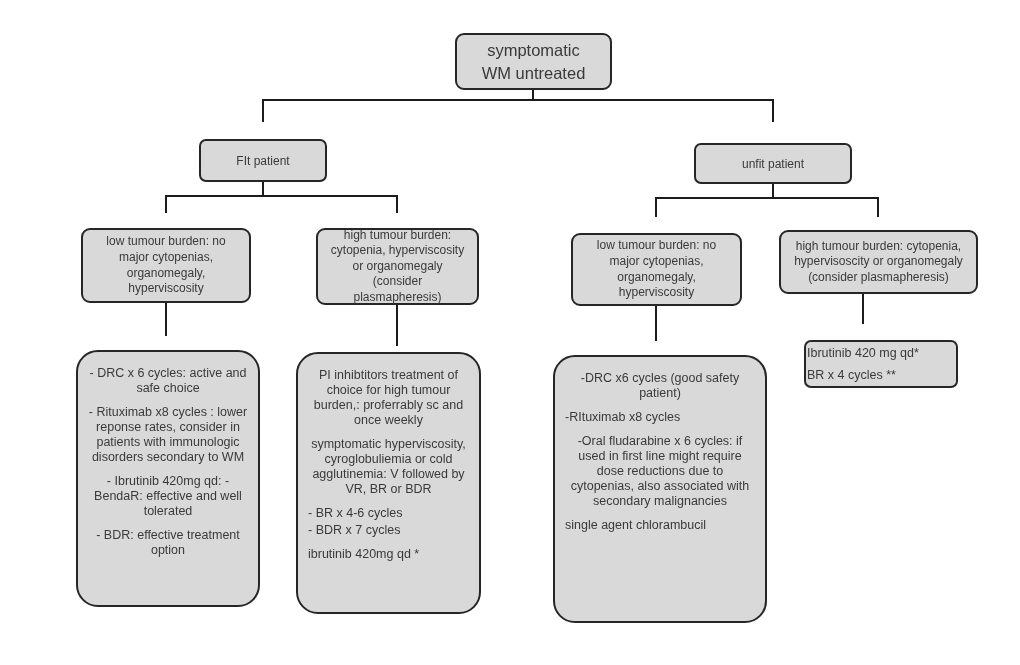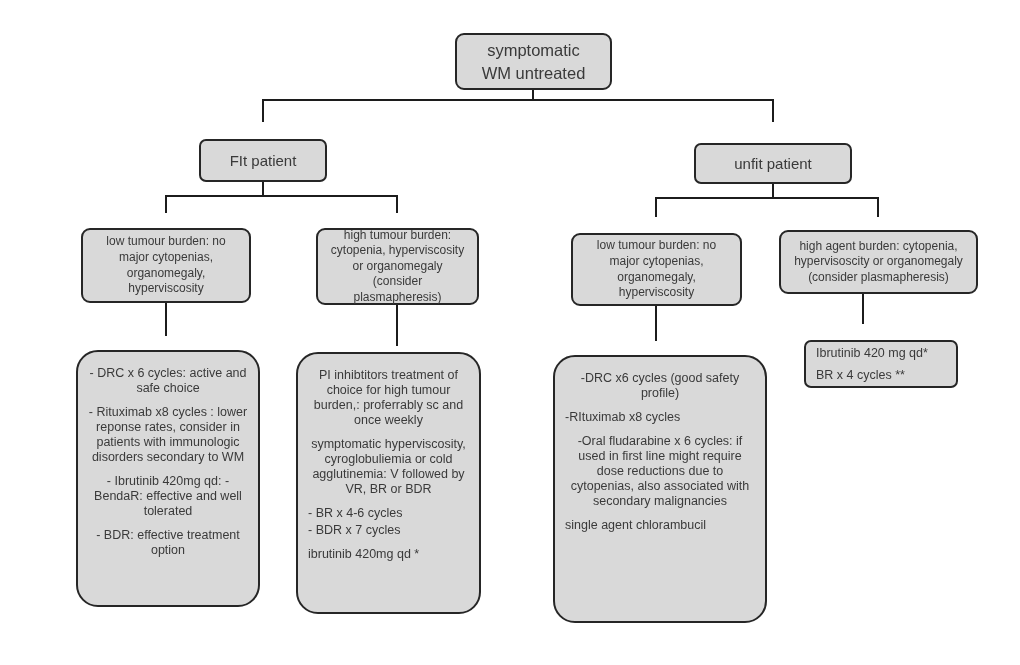--- a/index.html
+++ b/index.html
@@ -24,21 +24,21 @@
     justify-content: center;
     text-align: center;
   }
   .node.title {
     font-size: 16.5px;
     line-height: 1.35;
     border-width: 2.5px;
     font-weight: 400;
   }
   .node.patient {
-    font-size: 15px;
+    font-size: 12px;
     border-width: 2.5px;
     border-radius: 7px;
   }
   .node.mid {
     font-size: 12px;
     line-height: 1.3;
     padding: 0 12px;
   }
   .node.leaf {
     border-radius: 22px;
@@ -47,21 +47,21 @@
     text-align: center;
     padding: 14px 10px;
     font-size: 12.5px;
     line-height: 1.2;
   }
   .node.leaf-sm {
     border-radius: 7px;
     align-items: flex-start;
     justify-content: center;
     text-align: left;
-    padding: 6px 10px;
+    padding: 6px 1px;
     font-size: 12.5px;
     line-height: 1.2;
   }
   .leaf p, .leaf-sm p { margin: 0; }
   .leaf p + p { margin-top: 9px; }
   .leaf-sm p + p { margin-top: 7px; }
   .leaf p.tight { margin-top: 2px; }
   .line {
     position: absolute;
     background: #1c1c1c;
@@ -107,40 +107,40 @@
   <div class="node mid" style="left:81px;top:228px;width:170px;height:75px">
     <div>low tumour burden: no major cytopenias, organomegaly, hyperviscosity</div>
   </div>
   <div class="node mid" style="left:316px;top:228px;width:163px;height:77px">
     <div>high tumour burden: cytopenia, hyperviscosity or organomegaly (consider plasmapheresis)</div>
   </div>
   <div class="node mid" style="left:571px;top:233px;width:171px;height:73px">
     <div>low tumour burden: no major cytopenias, organomegaly, hyperviscosity</div>
   </div>
   <div class="node mid" style="left:779px;top:230px;width:199px;height:64px">
-    <div>high agent burden: cytopenia, hypervisoscity or organomegaly (consider plasmapheresis)</div>
+    <div>high tumour burden: cytopenia, hypervisoscity or organomegaly (consider plasmapheresis)</div>
   </div>
 
   <div class="node leaf" style="left:76px;top:350px;width:184px;height:257px">
     <p>- DRC x 6 cycles: active and safe choice</p>
     <p>- Rituximab x8 cycles : lower reponse rates, consider in patients with immunologic disorders secondary to WM</p>
     <p>- Ibrutinib 420mg qd: - BendaR: effective and well tolerated</p>
     <p>- BDR: effective treatment option</p>
   </div>
 
   <div class="node leaf" style="left:296px;top:352px;width:185px;height:262px">
     <p>PI inhibtitors treatment of choice for high tumour burden,: proferrably sc and once weekly</p>
     <p>symptomatic hyperviscosity, cyroglobuliemia or cold agglutinemia: V followed by VR, BR or BDR</p>
     <p>- BR x 4-6 cycles</p>
     <p class="tight">- BDR x 7 cycles</p>
     <p>ibrutinib 420mg qd *</p>
   </div>
 
   <div class="node leaf" style="left:553px;top:355px;width:214px;height:268px">
-    <p>-DRC x6 cycles (good safety profile)</p>
+    <p>-DRC x6 cycles (good safety patient)</p>
     <p>-RItuximab x8 cycles</p>
     <p>-Oral fludarabine x 6 cycles: if used in first line might require dose reductions due to cytopenias, also associated with secondary malignancies</p>
     <p>single agent chlorambucil</p>
   </div>
 
   <div class="node leaf-sm" style="left:804px;top:340px;width:154px;height:48px">
     <p>Ibrutinib 420 mg qd*</p>
     <p>BR x 4 cycles **</p>
   </div>
 

